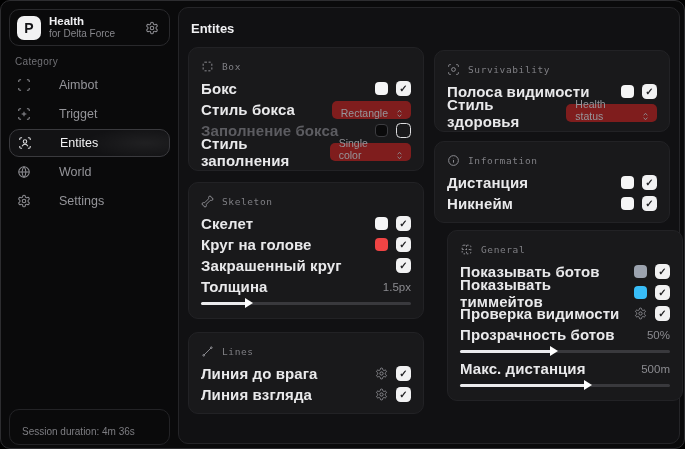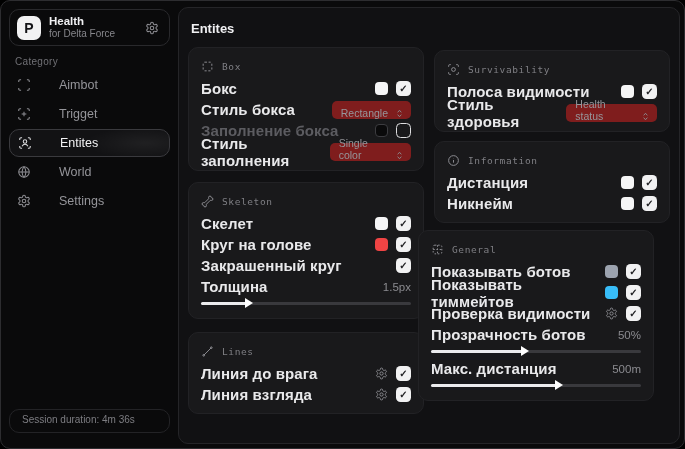--- a/index.html
+++ b/index.html
@@ -39,21 +39,21 @@
     display:flex; align-items:center; gap:28px; padding:0 2px 0 8px;
     color:#95959a; font-size:12.5px; cursor:default;text-align:right;
   }
   .nav-item.active {
     border:1px solid #3a3a3e; background:#121214;
     background-image:radial-gradient(60px 16px at 85% 50%, rgba(255,255,255,0.06), transparent);
     color:#f2f2f4;
   }
   .nav-item.active .icon { color:#dcdcde; }
   .session-card {
-    position:absolute; left:8px; top:408px; width:161px; height:24px;
+    position:absolute; left:8px; top:408px; width:161px; height:36px;
     border:1px solid #232326; border-radius:10px;
     display:flex; align-items:flex-end; padding:0 12px 7px 12px;
   }
   .session-text { color:#7d7d82; font-size:10px; }
   
   .main {
     position:absolute; left:177px; top:6px; width:502px; height:437px;
     background:#111113; border:1px solid #252528; border-radius:10px;
   }
   .page-title {
@@ -421,21 +421,21 @@
         <span class="row-label">Никнейм</span>
         <span class="row-right">
           <span class="swatch" style="background-color: rgb(245, 245, 246);"></span>
           <span class="checkbox">
               <span>✓</span>
             </span>
         </span>
       </div>
     </div>
 
-    <div class="card" style="left:239px; top:222px;">
+    <div class="card" style="left:268px; top:222px;">
       <div class="card-header">
         <span class="icon">
           <svg width="13" height="13" viewBox="0 0 24 24" fill="none" stroke="currentColor" stroke-width="1.8">
               <use href="#i-grid-dashed"></use>
             </svg>
         </span>
         <span>General</span>
       </div>
       <div class="row">
         <span class="row-label">Показывать ботов</span>

